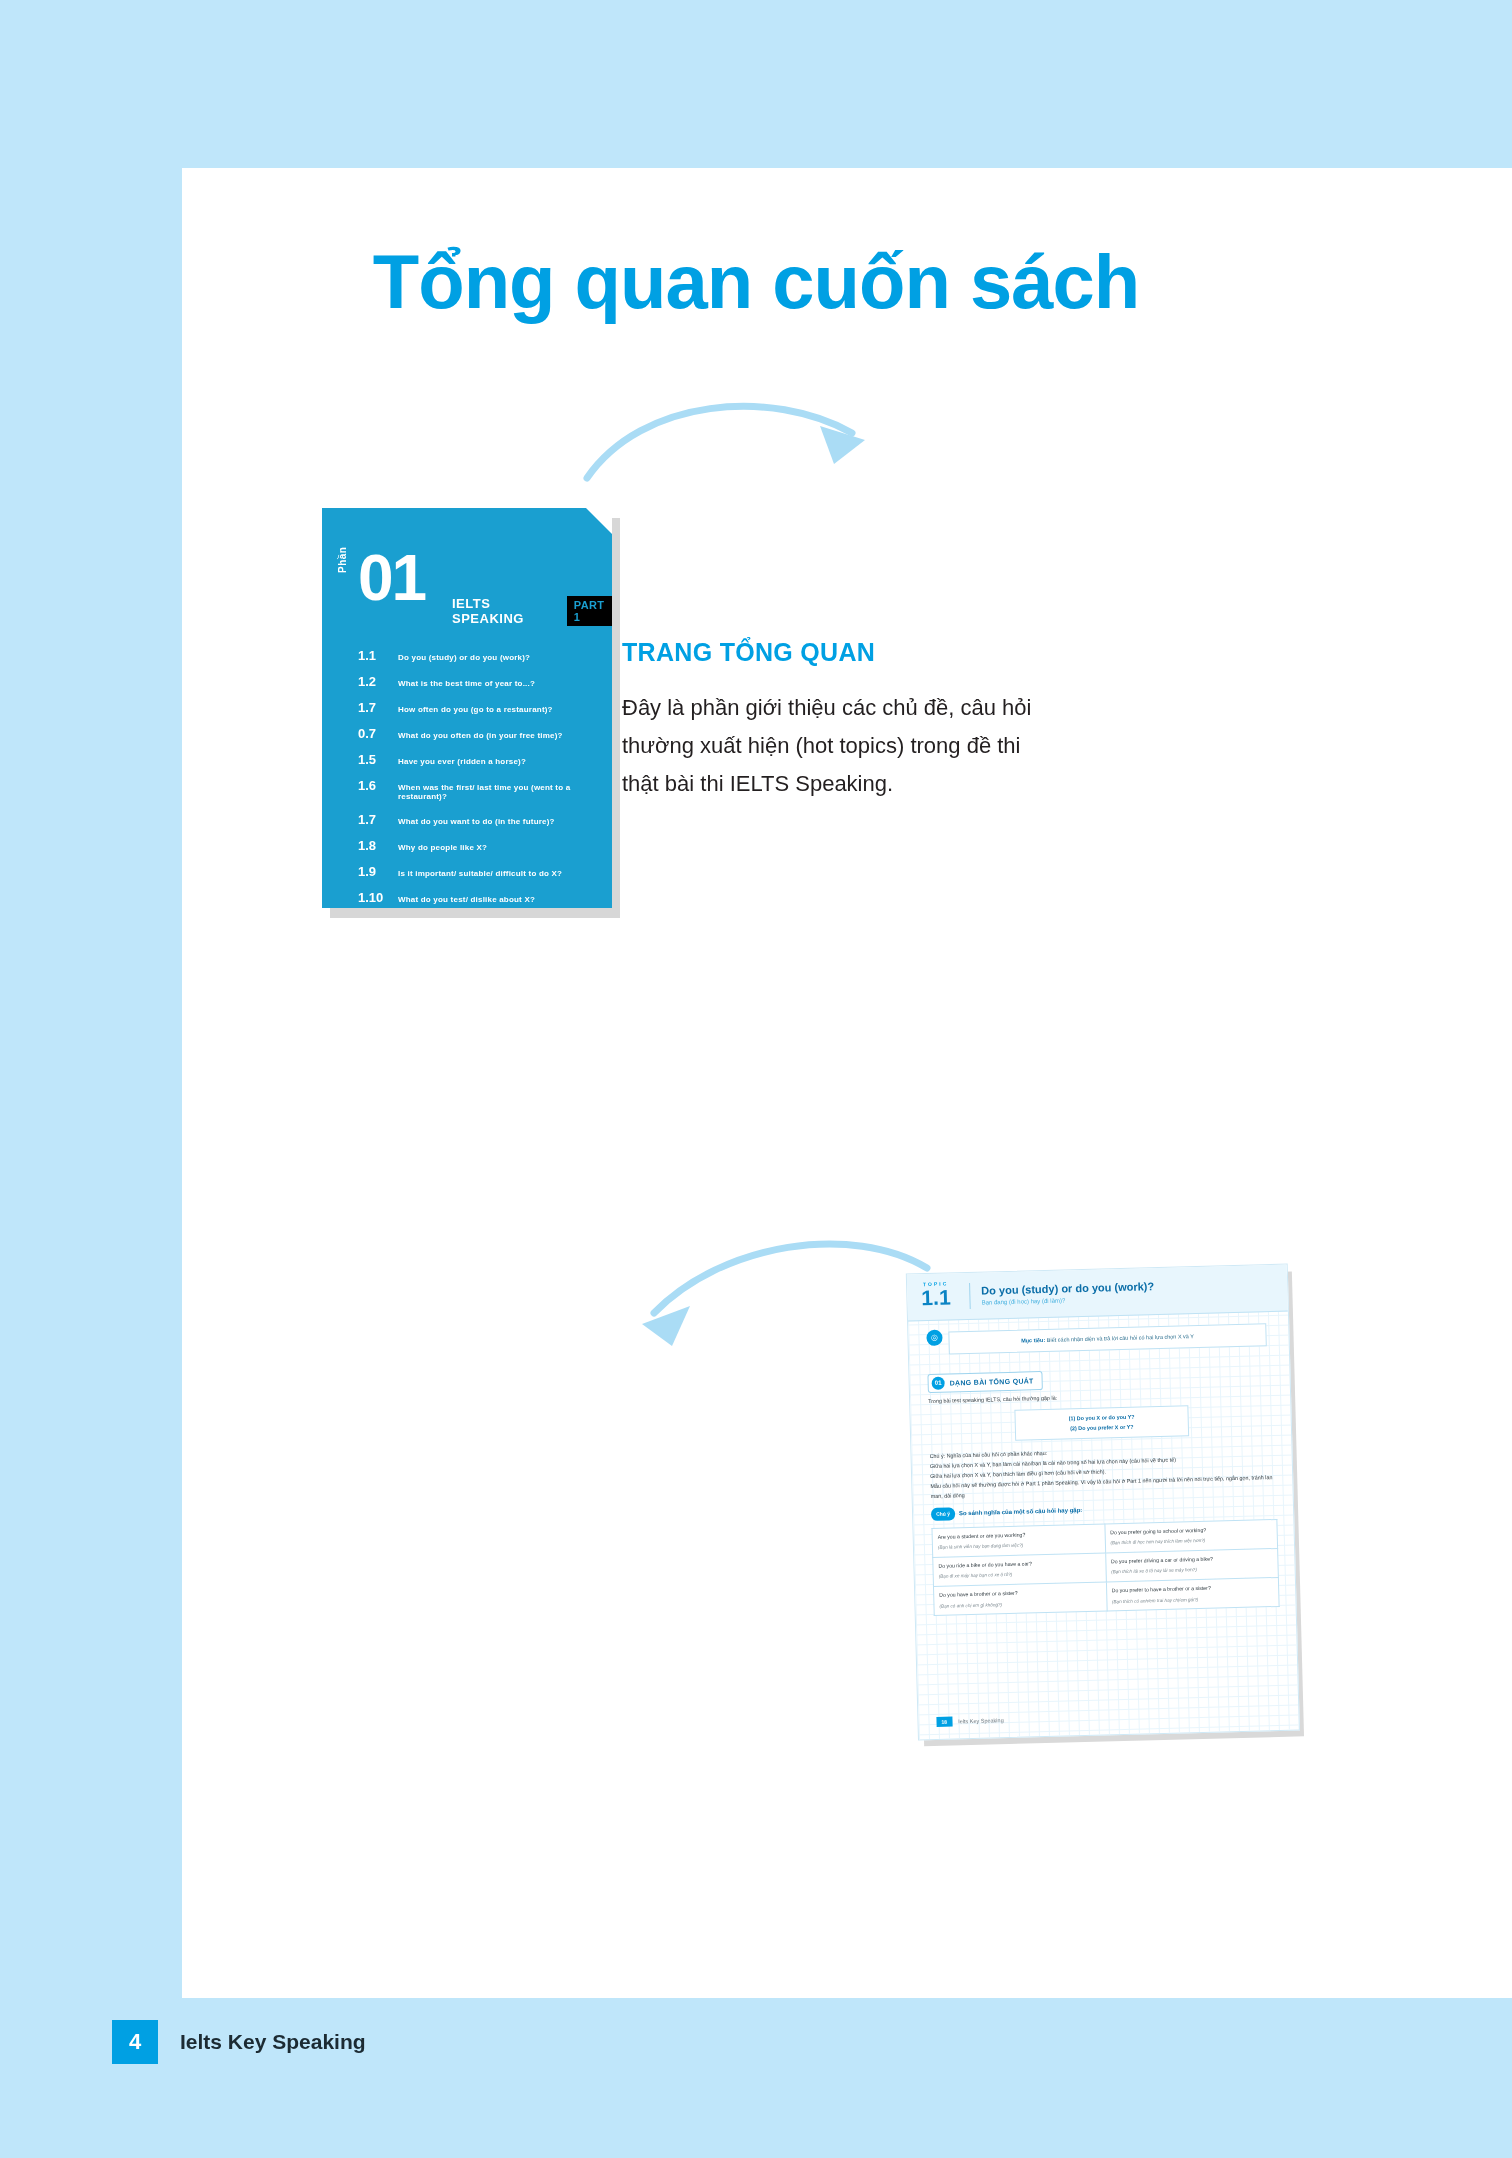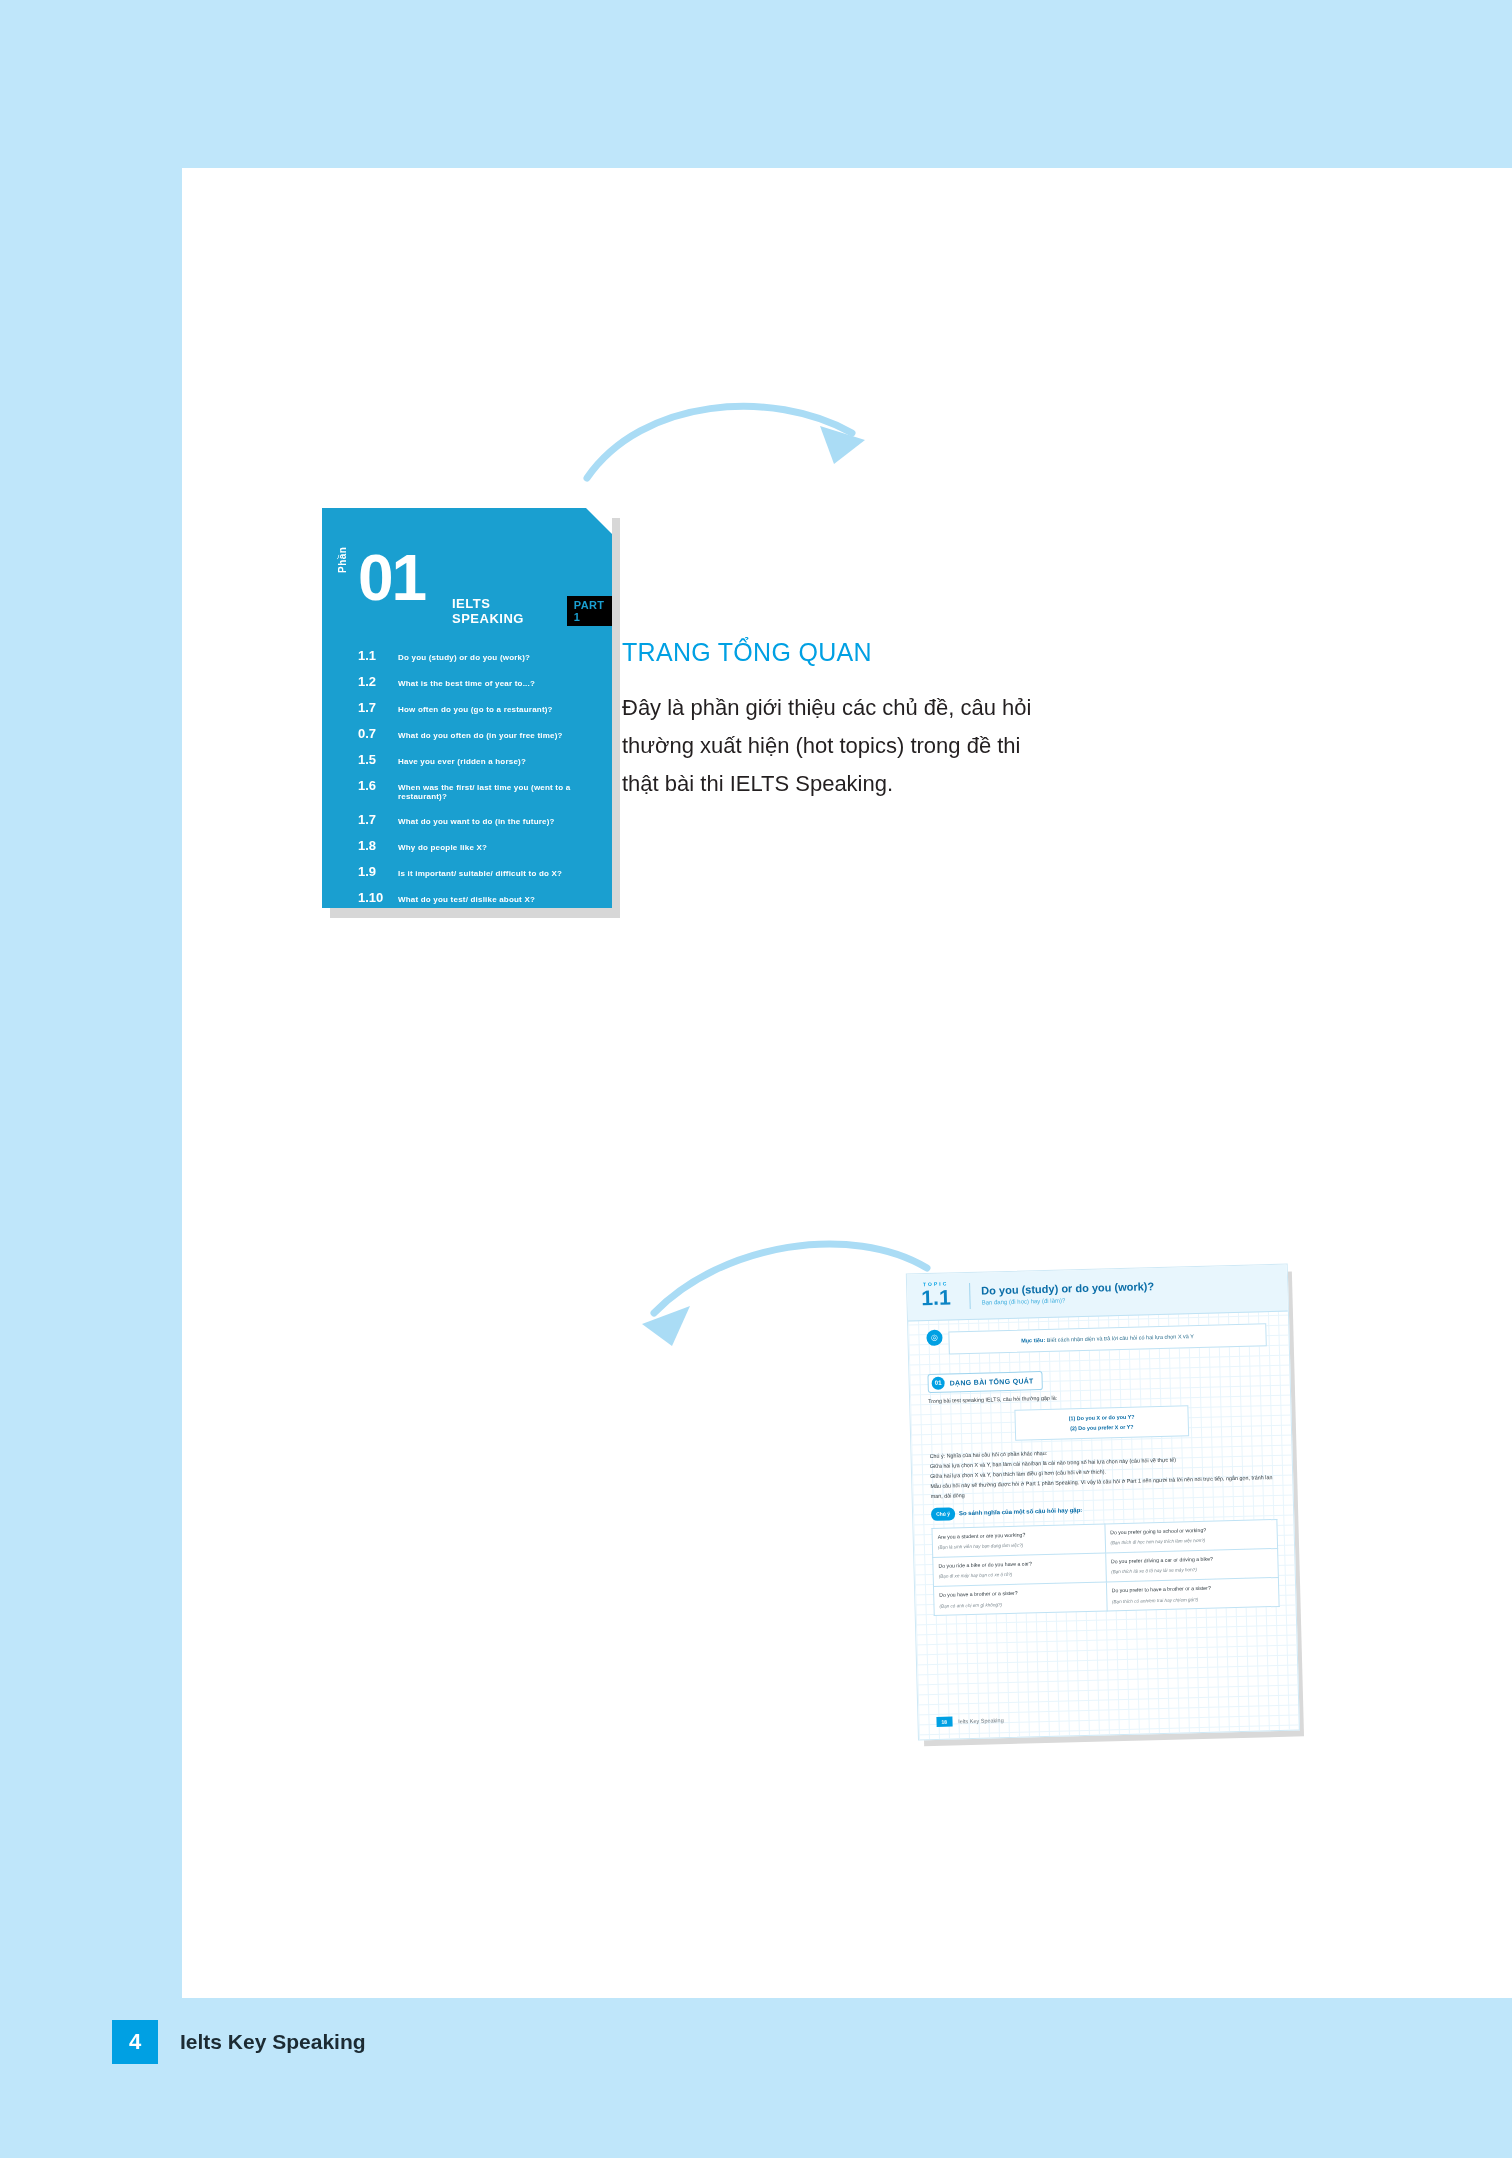--- a/index.html
+++ b/index.html
@@ -149,21 +149,21 @@
   
   .block-right {
     position: absolute;
     left: 440px;
     top: 470px;
     width: 430px;
   }
   .block-head {
     color: #00a0e3;
     font-size: 25px;
-    font-weight: normal;
+    font-weight: bold;
     letter-spacing: 0.3px;
     margin-bottom: 22px;
   }
   .block-body {
     color: #231f20;
     font-size: 22px;
     line-height: 1.72;
   }
 
   
@@ -435,20 +435,21 @@
     color: #1c2b33;
     font-size: 21px;
     font-weight: bold;
   }
 </style>
 </head>
 <body>
 
 <div class="page">
 
+  <div class="page-title">Tổng quan cuốn sách</div>
 
   <svg class="arrow1" viewBox="0 0 320 120">
     <path d="M5 100 C 60 20, 190 10, 270 55" fill="none" stroke="#aadcf5" stroke-width="7" stroke-linecap="round"></path>
     <path d="M238 48 L283 62 L252 86 Z" fill="#aadcf5"></path>
   </svg>
 
   <div class="mock1-wrap">
     <div class="mock1-shadow"></div>
     <div class="mock1">
       <div class="corner"></div>

